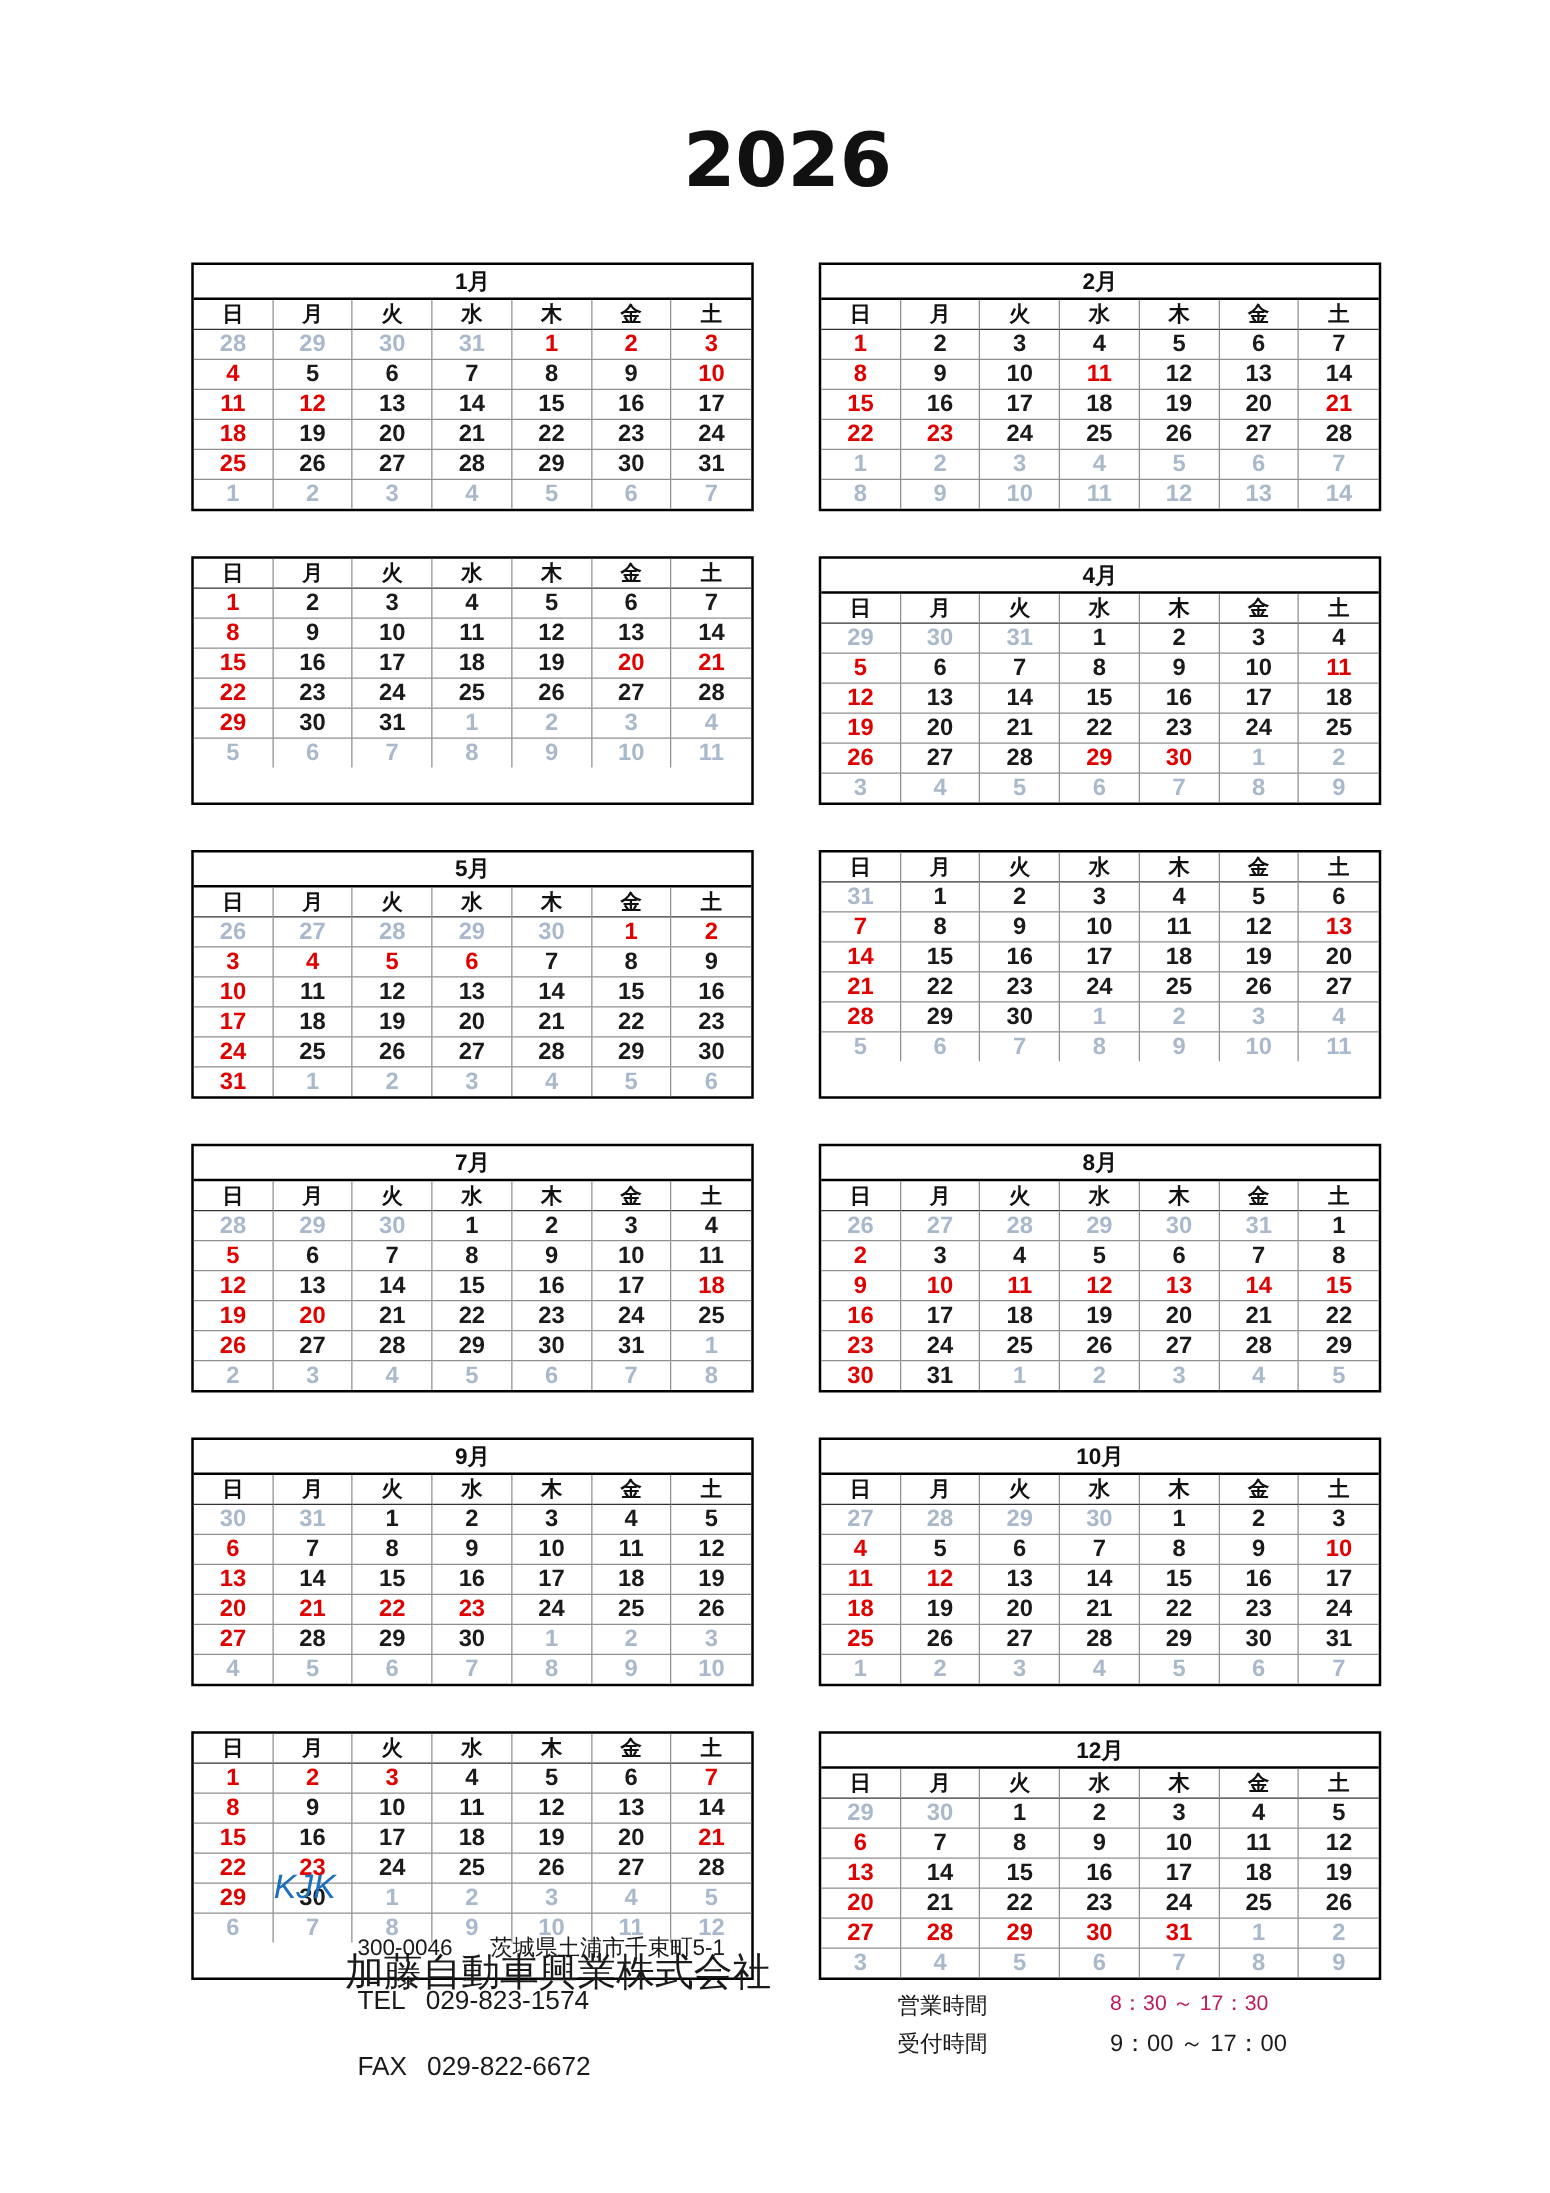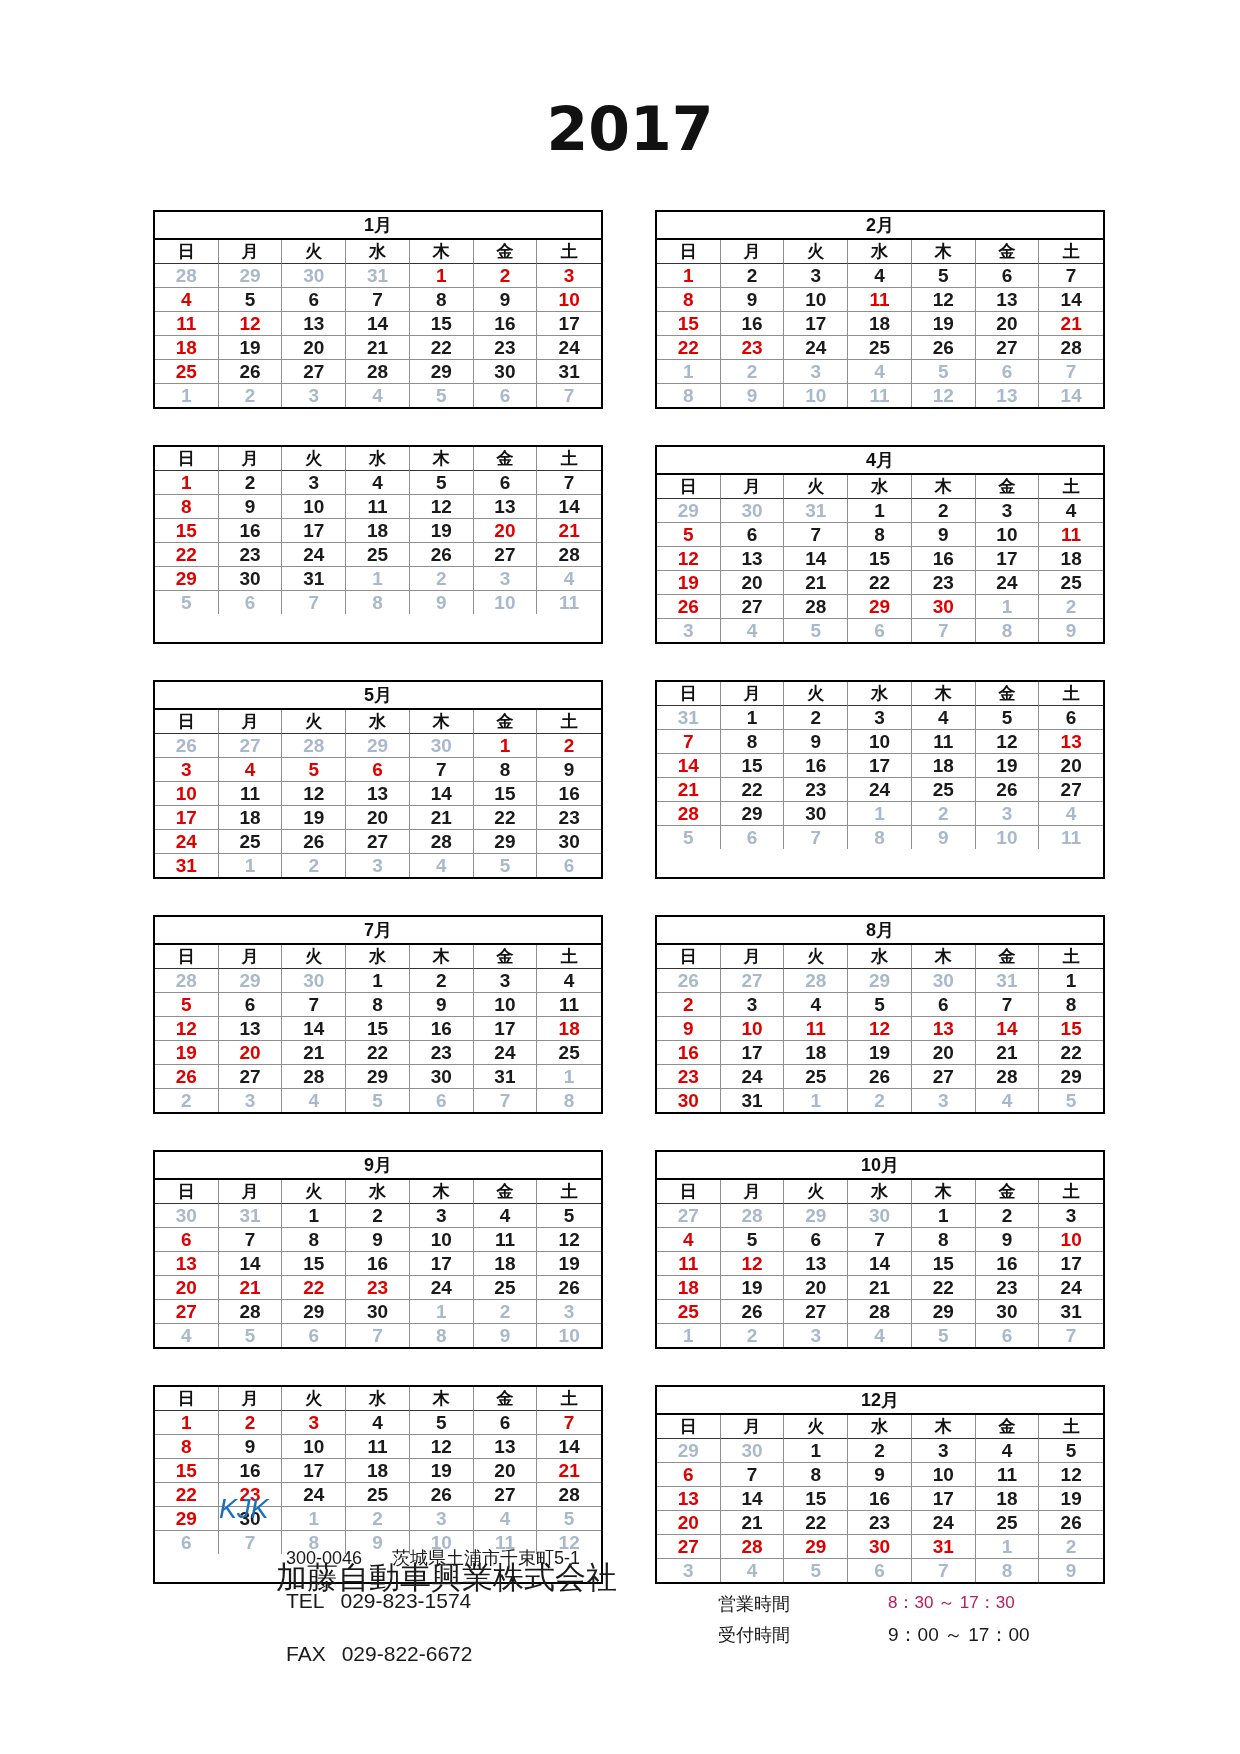--- a/index.html
+++ b/index.html
@@ -48,21 +48,21 @@
   .faxline{position:absolute;left:286px;top:1620px;font-size:21px;color:#1a1a1a;margin-top:22px;}
   .telline .num,.faxline .num{margin-left:16px;}
   .hours-label{position:absolute;left:718px;top:1592px;font-size:18px;color:#1a1a1a;}
   .hours-value{position:absolute;left:888px;top:1591px;font-size:17px;color:#be185d;}
   .recep-label{position:absolute;left:718px;top:1623px;font-size:18px;color:#1a1a1a;}
   .recep-value{position:absolute;left:888px;top:1622px;font-size:19px;color:#1a1a1a;}
 </style>
 </head>
 <body>
 
-<div class="year-title">2017</div>
+<div class="year-title">2026</div>
 
 <div class="calendar-grid">
     <div class="month">
       <div class="month-title">1月</div>
       <div class="week header">
         <span class="cell">日</span>
         <span class="cell">月</span>
         <span class="cell">火</span>
         <span class="cell">水</span>
         <span class="cell">木</span>

